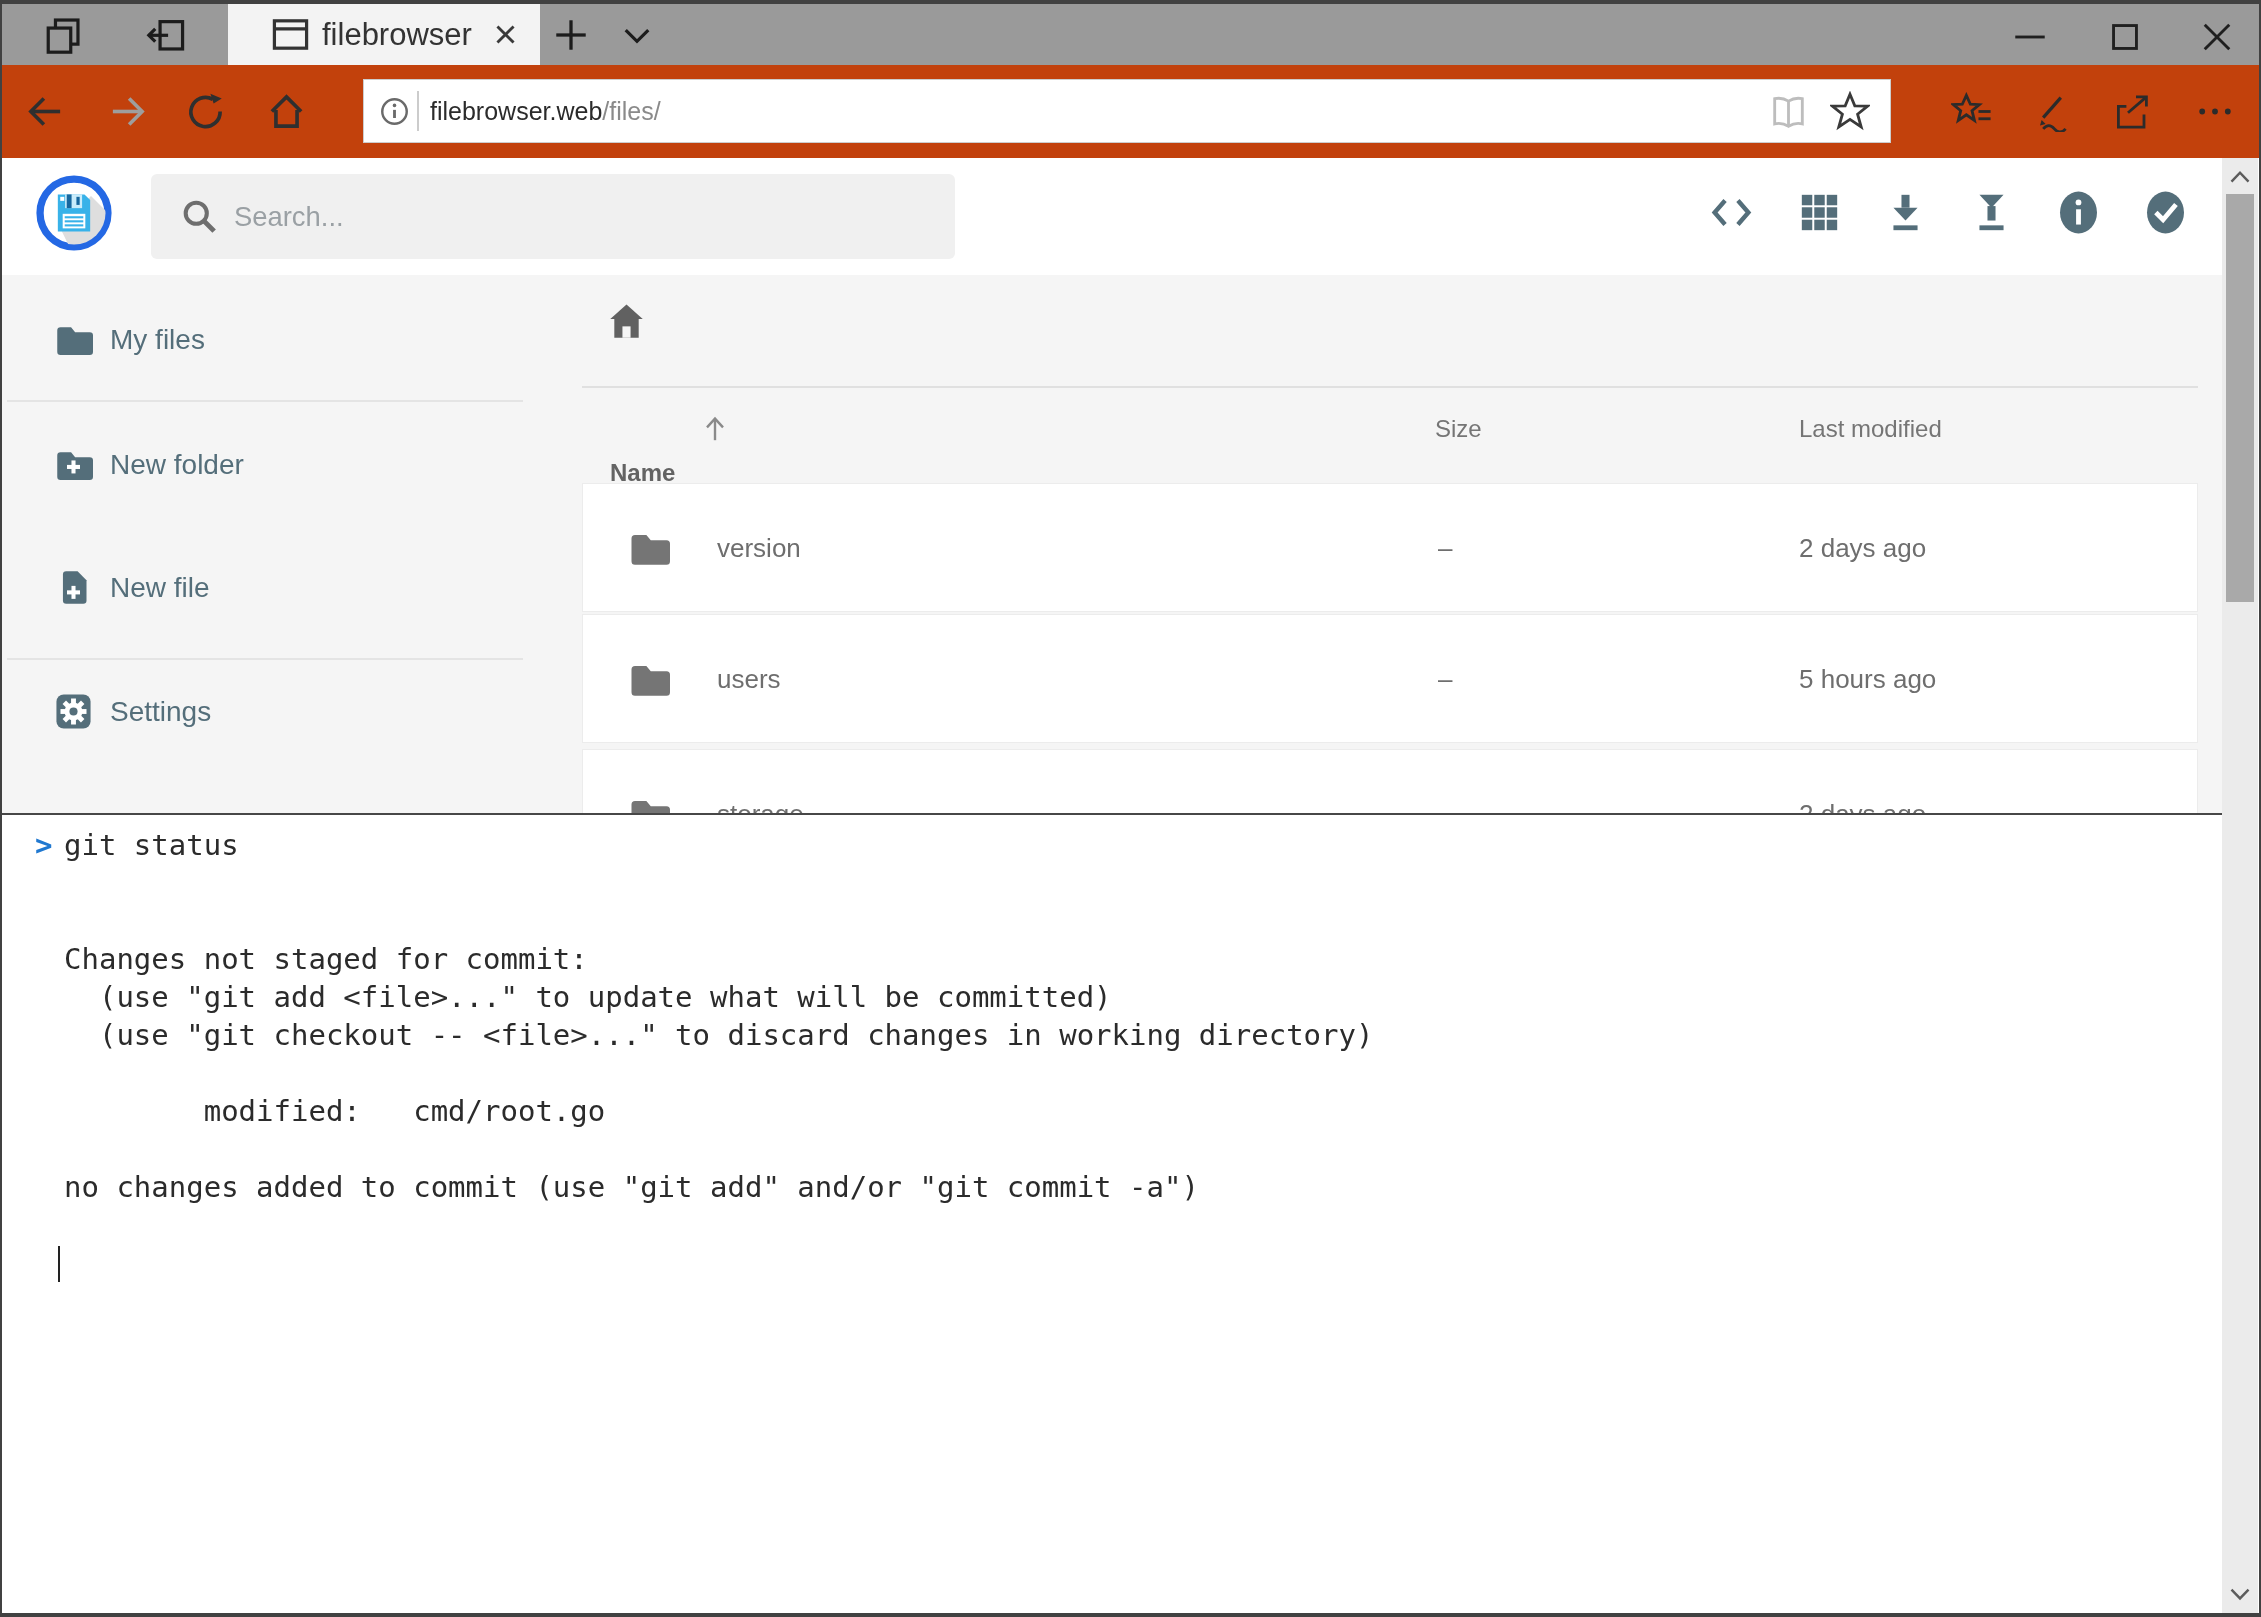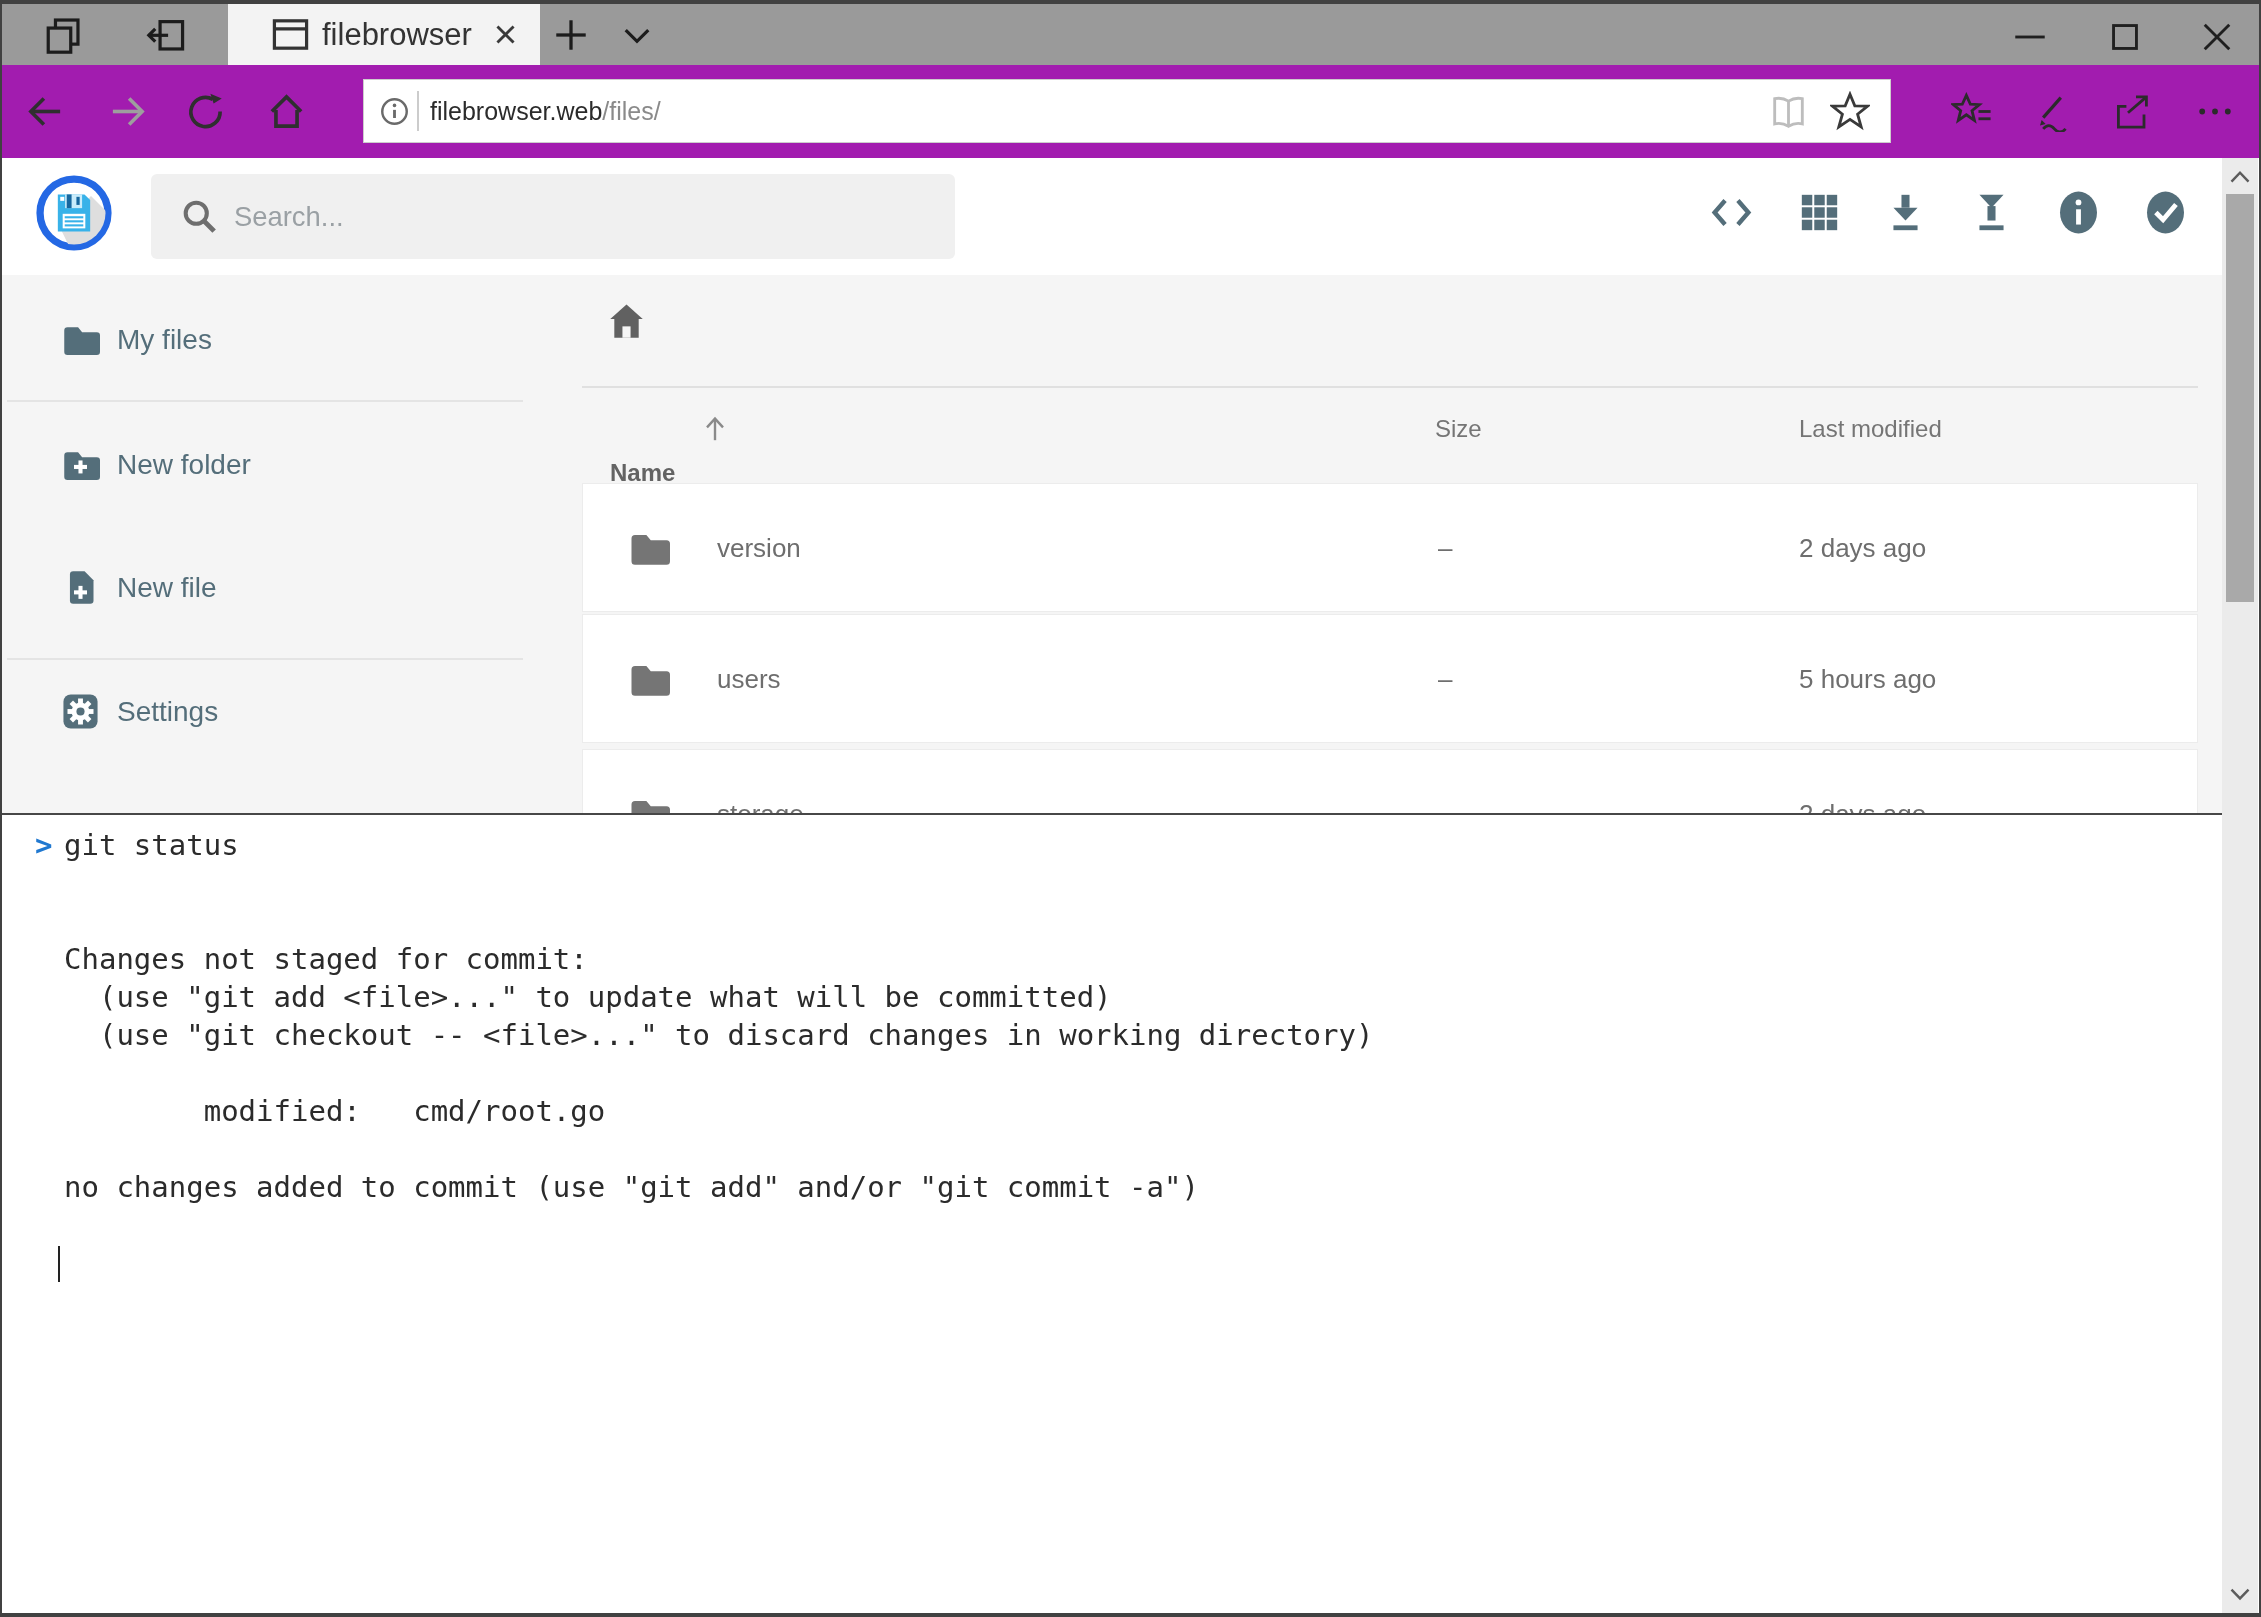--- a/index.html
+++ b/index.html
@@ -18,21 +18,21 @@
   .titlebar { position:relative; width:100%; height:61px; background:#9a9a9a; }
   .tb-btn { position:absolute; top:8px; width:45px; height:45px; cursor:pointer; }
   .tab {
     position:absolute; left:226px; top:0; width:312px; height:61px;
     background:#f3f3f3; display:flex; align-items:center;
   }
   .tab-title { position:absolute; left:94px; top:0; line-height:61px; font-size:31px; color:#333; white-space:nowrap; }
   .winctl { position:absolute; top:14.5px; width:36px; height:36px; cursor:pointer; }
 
   
-  .toolbar { position:relative; width:100%; height:93px; background:#a21caf; }
+  .toolbar { position:relative; width:100%; height:93px; background:#c2410c; }
   .nav-btn { position:absolute; top:27px; width:39px; height:39px; cursor:pointer; }
   .addressbar {
     position:absolute; left:361px; top:13.7px; width:1528px; height:64px;
     background:#fff; border:0.8px solid #cdcdcd;
   }
   .addr-text { position:absolute; left:66px; top:0; line-height:62px; font-size:25px; white-space:nowrap; }
   .addr-host { color:#2b2b2b; }
   .addr-path { color:#8a8a8a; }
 
   
@@ -47,21 +47,21 @@
     position:absolute; left:81px; top:0; width:694px; height:85px;
     border:none; background:transparent; outline:none;
     font-family:"Liberation Sans", sans-serif; font-size:27.4px; color:#555;
   }
   .search-input::placeholder { color:#9aa0a4; opacity:1; }
   .hdr-btn { position:absolute; top:32px; width:45px; height:45px; cursor:pointer; }
 
   .app-body { position:absolute; left:0; top:117px; width:2220px; height:538px; background:#f5f5f5; overflow:hidden; }
 
   
-  .side-item { position:absolute; left:7px; width:521px; height:78px; cursor:pointer;padding-left:15px; }
+  .side-item { position:absolute; left:0; width:521px; height:78px; cursor:pointer;padding-left:15px; }
   .side-icon { position:absolute; left:52px; top:19.4px; width:39px; height:39px; }
   .side-label { position:absolute; left:108px; top:0; line-height:78px; font-size:28px; color:#546e7a; white-space:nowrap; }
   .side-divider { position:absolute; left:4.8px; width:516px; height:1.6px; background:#e4e4e4; }
 
   
   .home-btn { position:absolute; left:605px; top:27.4px; width:39px; height:39px; cursor:pointer; }
   .list-divider { position:absolute; left:580px; top:111px; width:1616px; height:1.6px; background:#e0e0e0; }
   .col-headers { position:absolute; left:580px; top:136px; width:1616px; height:36px; }
   .col-h { position:absolute; top:0; line-height:36px; font-size:24px; color:#757575; cursor:pointer; white-space:nowrap; }
   .col-h.name { left:28px; color:#636363; font-weight:bold;margin-top:44px; }

